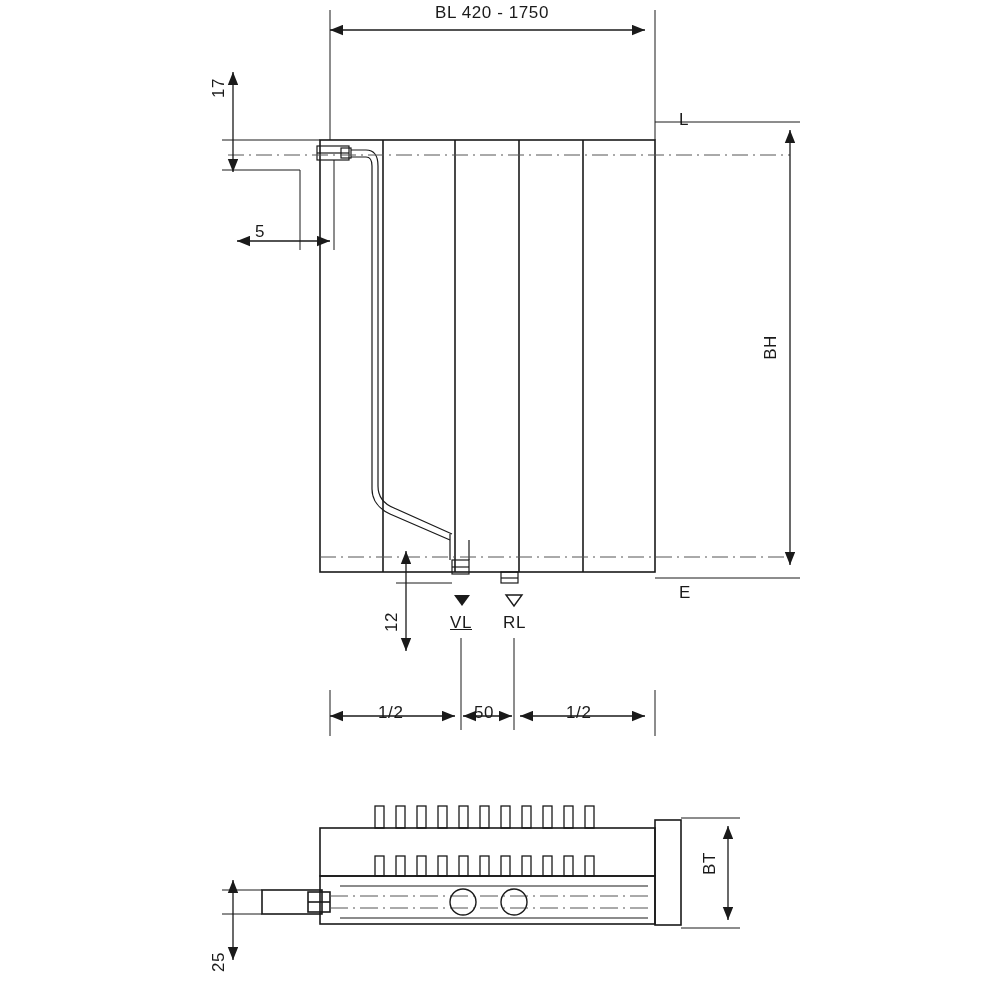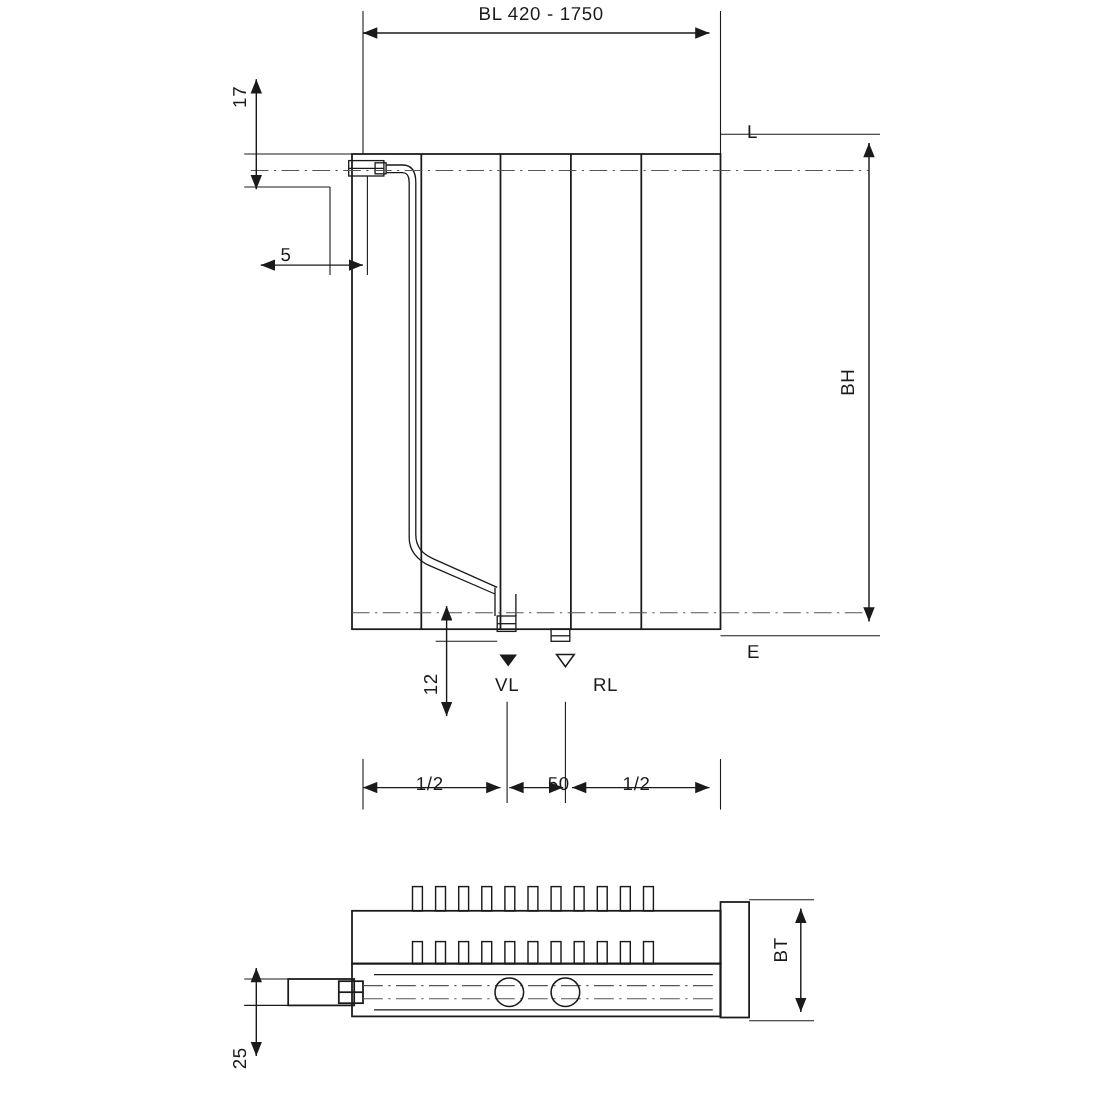--- a/index.html
+++ b/index.html
@@ -169,24 +169,24 @@
 
   <div class="lbl" style="left:255px;top:222px;">5</div>
 
   <div class="lbl" style="left:679px;top:110px;">L</div>
   <div class="lbl" style="left:679px;top:583px;">E</div>
 
   <div class="lbl rot90" style="left:761px;top:335px;">BH</div>
 
   <div class="lbl rot90" style="left:382px;top:612px;">12</div>
 
-  <div class="lbl" style="left:450px;top:613px;">VL</div>
-  <div class="lbl" style="left:503px;top:613px;margin-left:36px;">RL</div>
+  <div class="lbl" style="left:450px;top:613px;text-decoration:underline;">VL</div>
+  <div class="lbl" style="left:503px;top:613px;">RL</div>
 
   <div class="lbl" style="left:378px;top:703px;">1/2</div>
-  <div class="lbl" style="left:498px;top:703px;">50</div>
+  <div class="lbl" style="left:474px;top:703px;">50</div>
   <div class="lbl" style="left:566px;top:703px;">1/2</div>
 
   <div class="lbl rot90" style="left:700px;top:852px;">BT</div>
 
   <div class="lbl rot90" style="left:209px;top:952px;">25</div>
 
 </div>
 
 </body></html>

